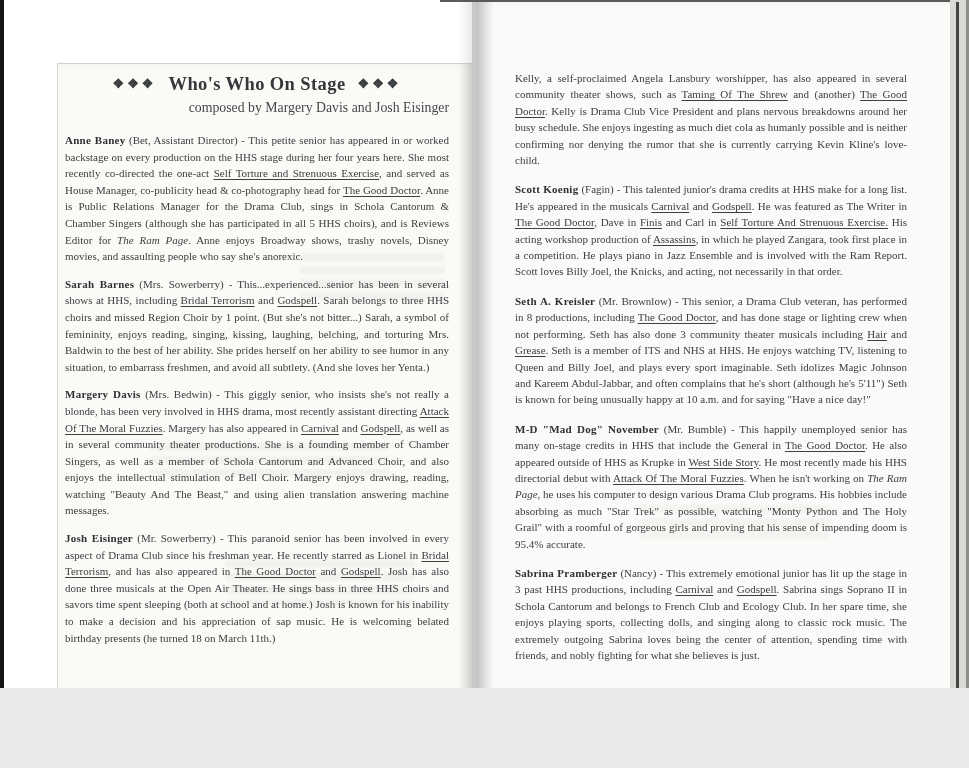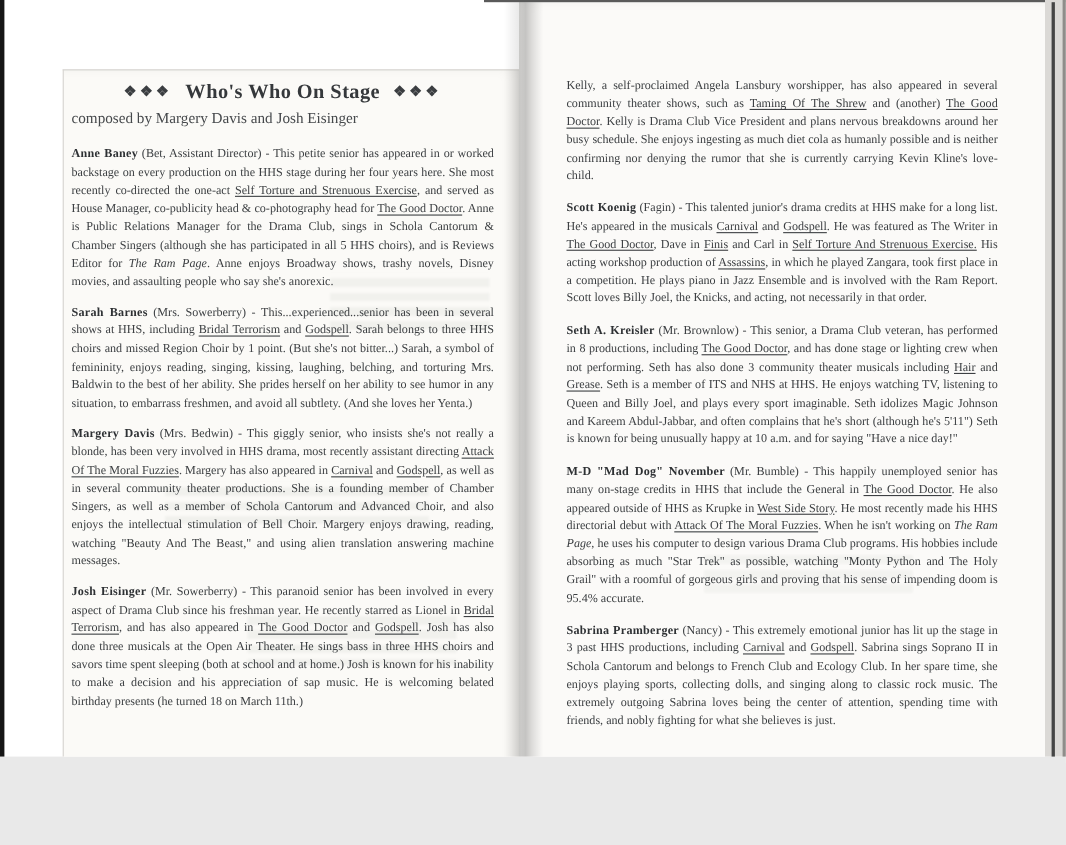--- a/index.html
+++ b/index.html
@@ -44,21 +44,21 @@
   .ghost-3 { left:225px; top:555px; width:190px; height:50px; }
   .ghost-4 { left:640px; top:500px; width:190px; height:40px; opacity:0.045; }
 
   
   .content-left  { position:absolute; left:65px;  top:74px; width:384px; }
   .content-right { position:absolute; left:515px; top:70px; width:392px; }
 
   .title-row { text-align:center; color:#35383b; margin:0 0 5px 0; white-space:nowrap; }
   .title-text { font-weight:bold; font-size:18.5px; letter-spacing:0.4px; margin:0 12px; }
   .orn { font-size:13px; font-weight:bold; letter-spacing:3px; position:relative; top:-2px; color:#3a3d40; }
-  .byline { text-align:left; font-size:13.8px; color:#45484b; margin:0 0 16px 0; }
+  .byline { text-align:right; font-size:13.8px; color:#45484b; margin:0 0 16px 0; }
 
   p.bio {
     font-size:11px; line-height:16.6px; color:#3d4043;
     text-align:justify; margin:0 0 11px 0;
   }
   .content-right p.bio { margin-bottom:13px; line-height:16.4px; }
   p.bio .b { font-weight:bold; color:#2e3134; letter-spacing:0.25px;margin-top:15px; }
   p.bio .u { text-decoration:underline; text-underline-offset:2px; }
   p.bio .i { font-style:italic; }
 </style>

